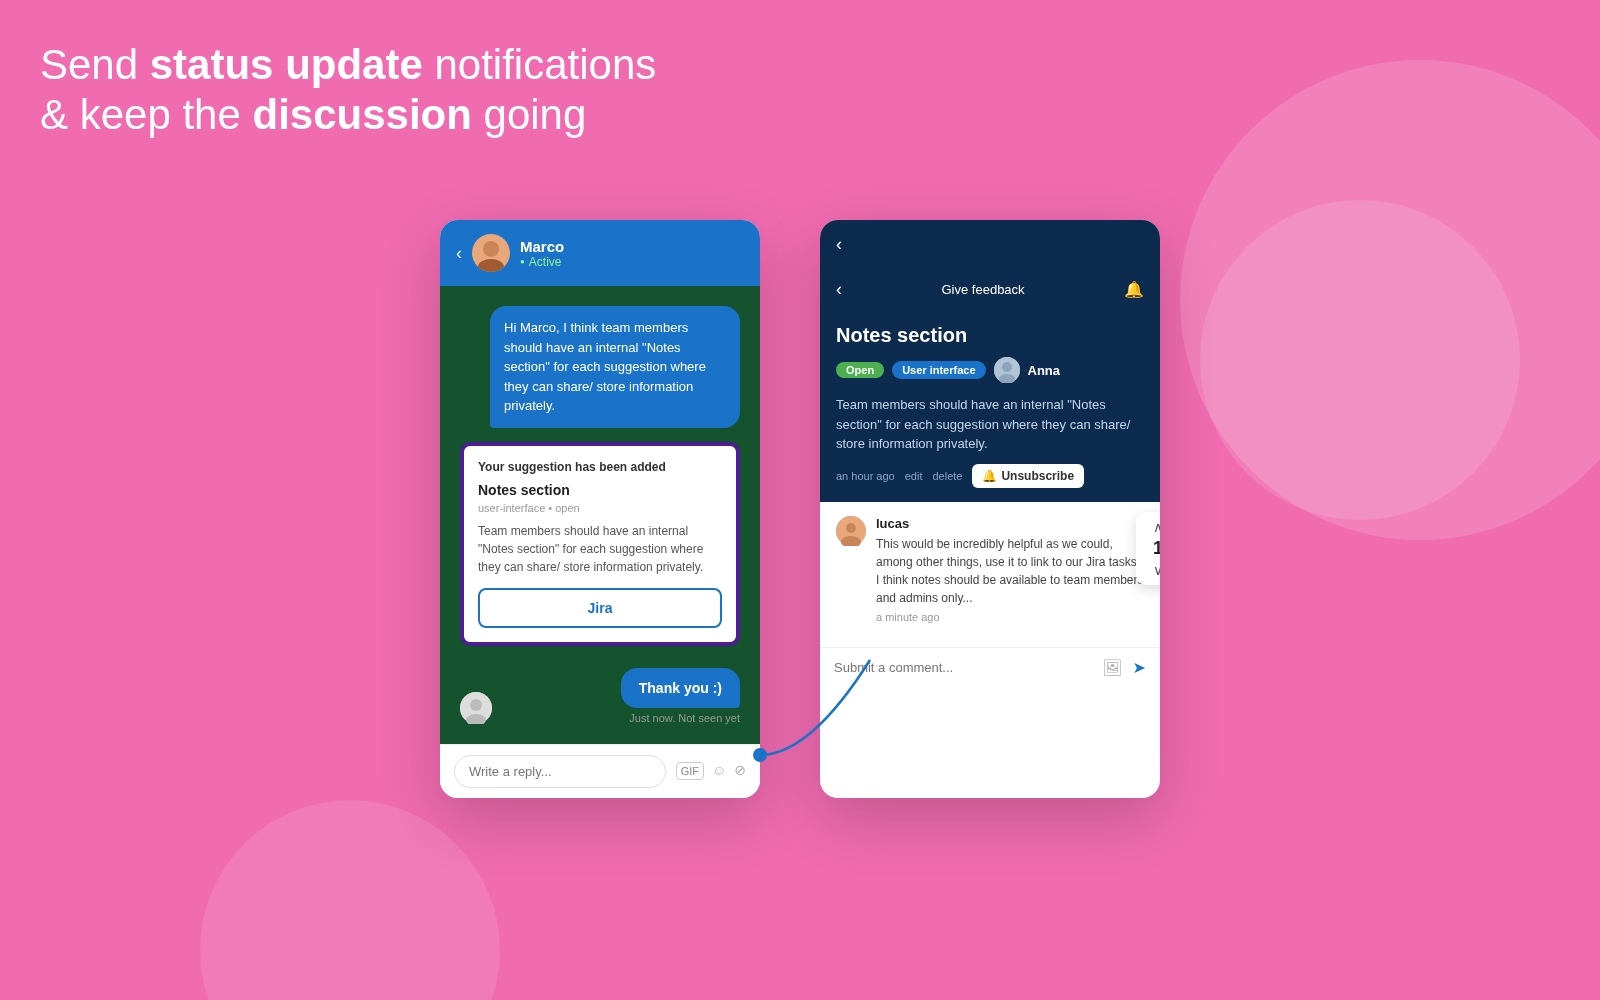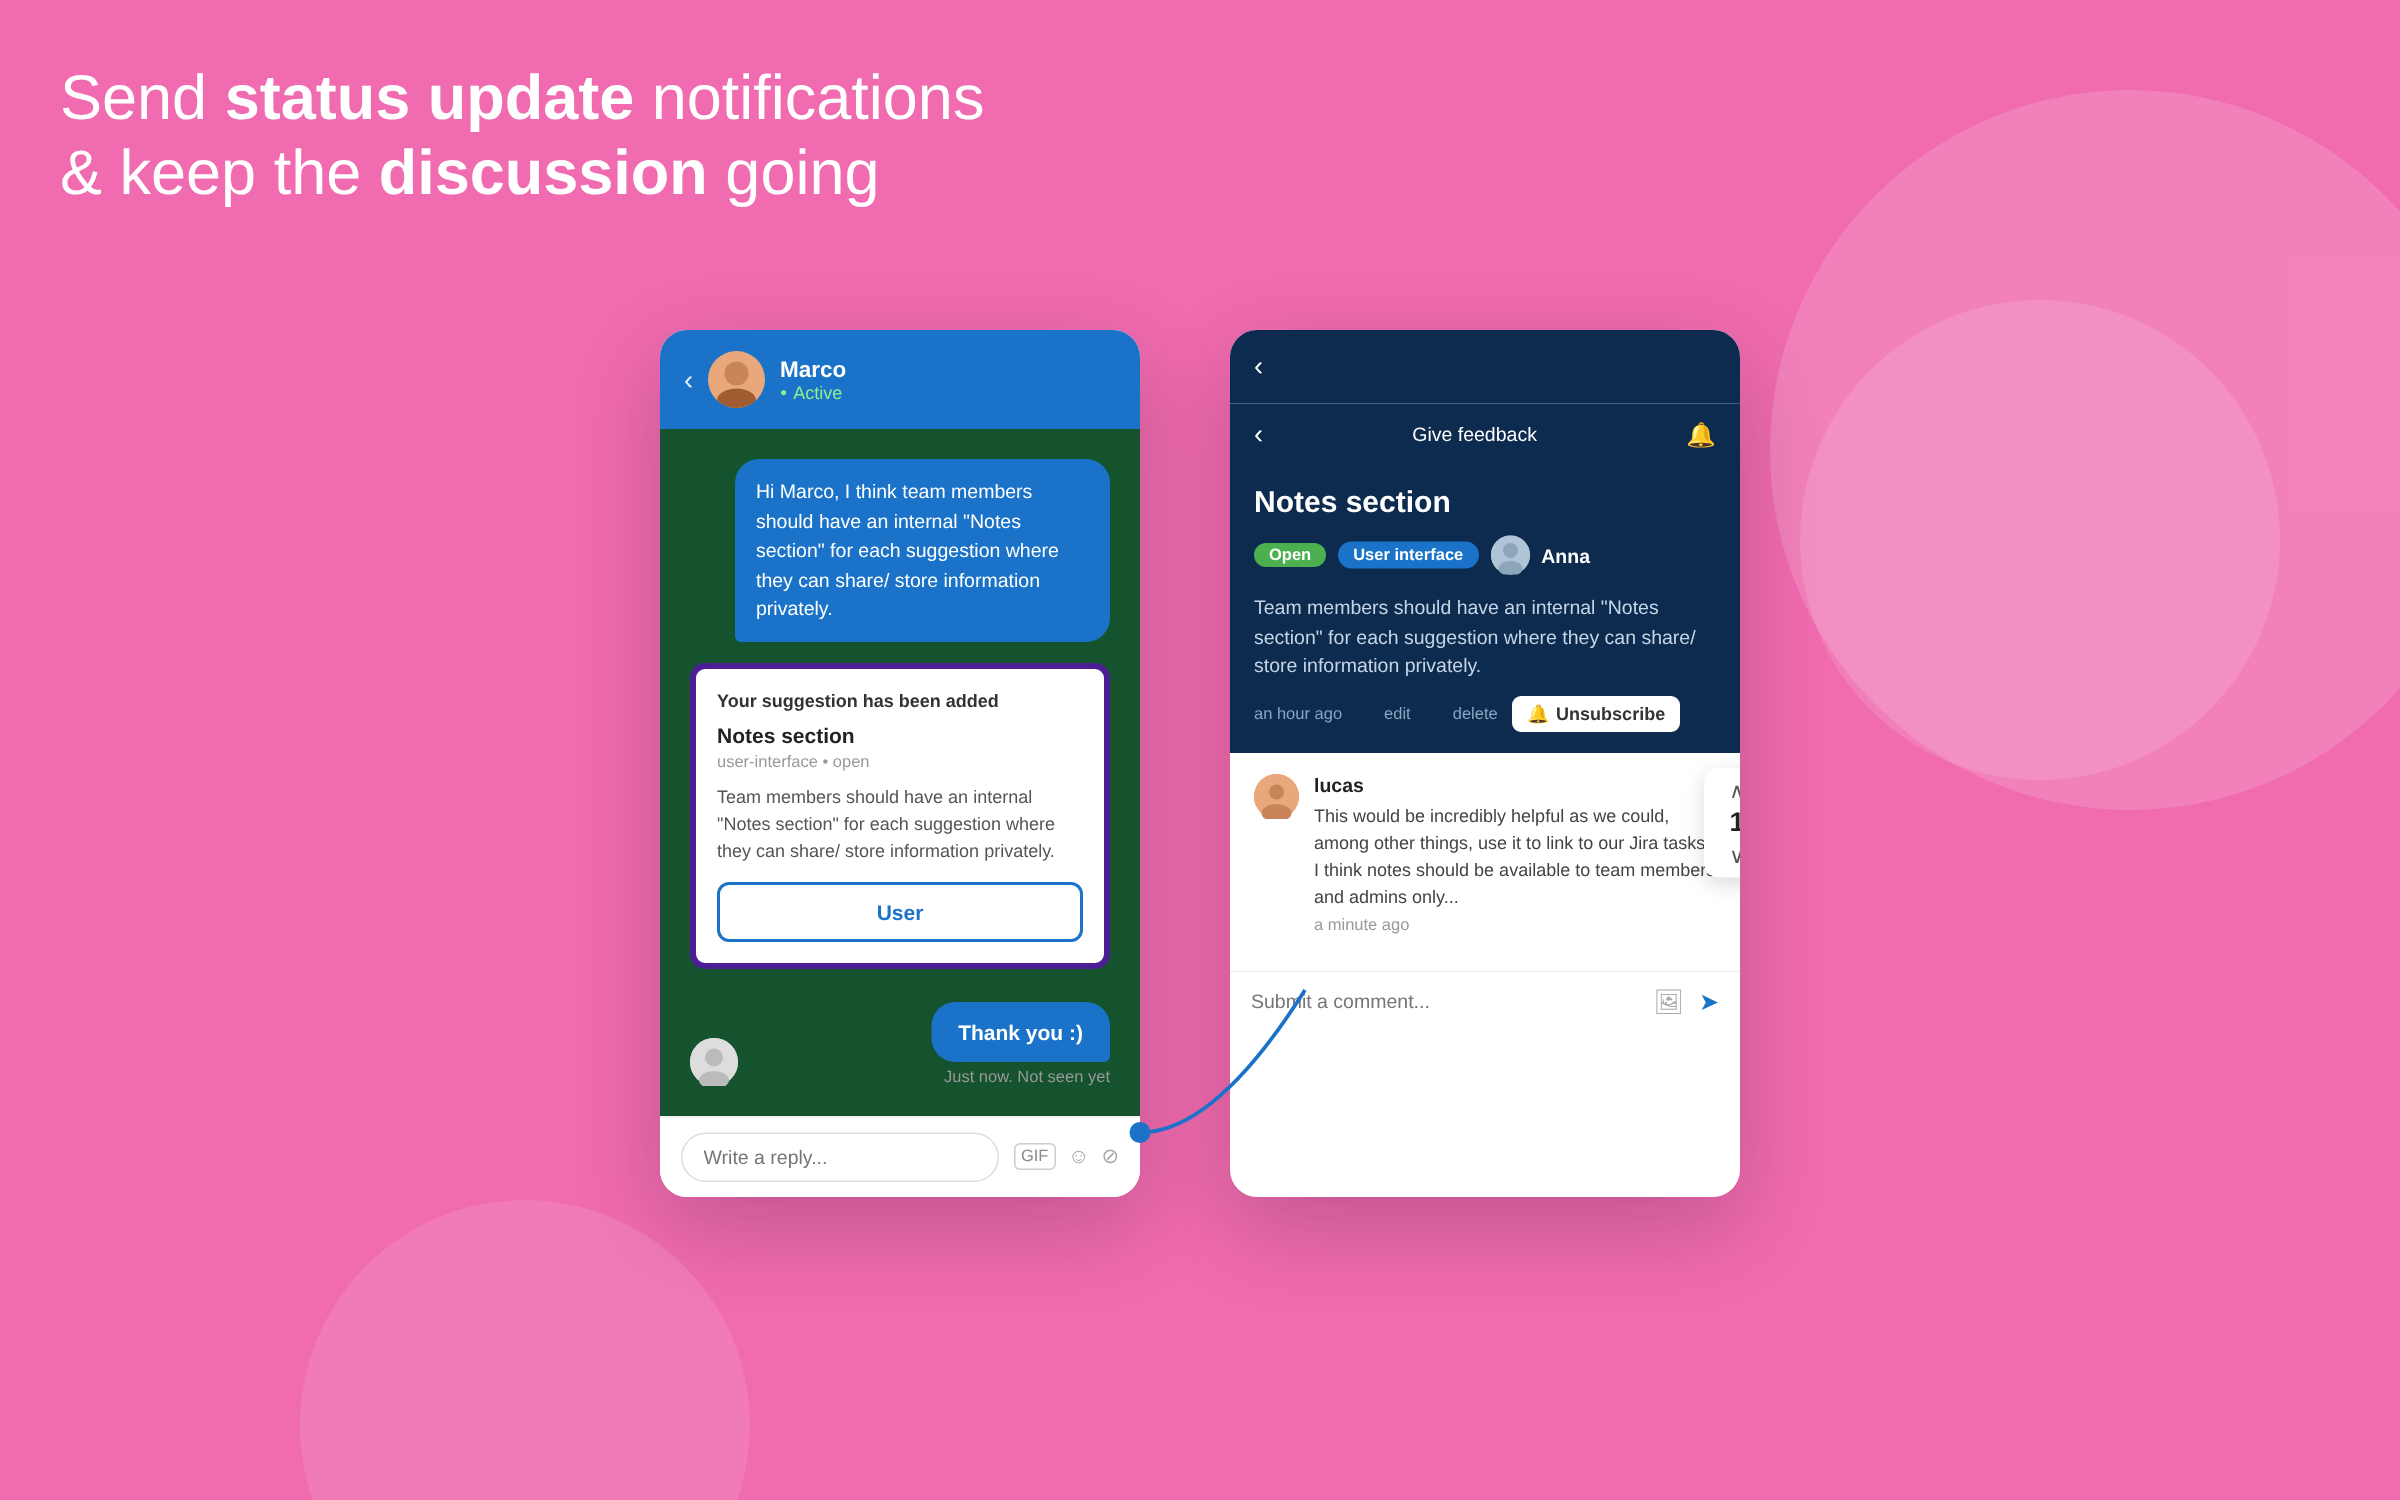--- a/index.html
+++ b/index.html
@@ -333,21 +333,20 @@
     .meta-row {
       display: flex;
       align-items: center;
       gap: 10px;
       font-size: 11px;
       color: #8aa5c0;
     }
     .meta-row .meta-link {
       color: #8aa5c0;
       text-decoration: none;
-      margin-left: 18px;
     }
     .unsub-btn {
       display: flex;
       align-items: center;
       gap: 4px;
       background: white;
       color: #333;
       border: none;
       border-radius: 6px;
       padding: 5px 10px;
@@ -497,21 +496,21 @@
 
     <div class="chat-area">
 
       <div class="chat-bubble-blue">Hi Marco, I think team members should have an internal "Notes section" for each suggestion where they can share/ store information privately.</div>
 
       <div class="suggestion-card">
         <div class="card-title-sm">Your suggestion has been added</div>
         <div class="feature-title">Notes section</div>
         <div class="feature-meta">user-interface • open</div>
         <div class="feature-desc">Team members should have an internal "Notes section" for each suggestion where they can share/ store information privately.</div>
-        <button class="view-btn">User</button>
+        <button class="view-btn">Jira</button>
       </div>
 
       <div style="display:flex; justify-content:space-between; align-items:flex-end;">
         <div class="avatar-sm">
           <svg width="32" height="32" viewBox="0 0 32 32">
               <circle cx="16" cy="16" r="16" fill="#ddd"></circle>
               <circle cx="16" cy="13" r="6" fill="#bbb"></circle>
               <ellipse cx="16" cy="28" rx="10" ry="6" fill="#bbb"></ellipse>
             </svg>
         </div>

